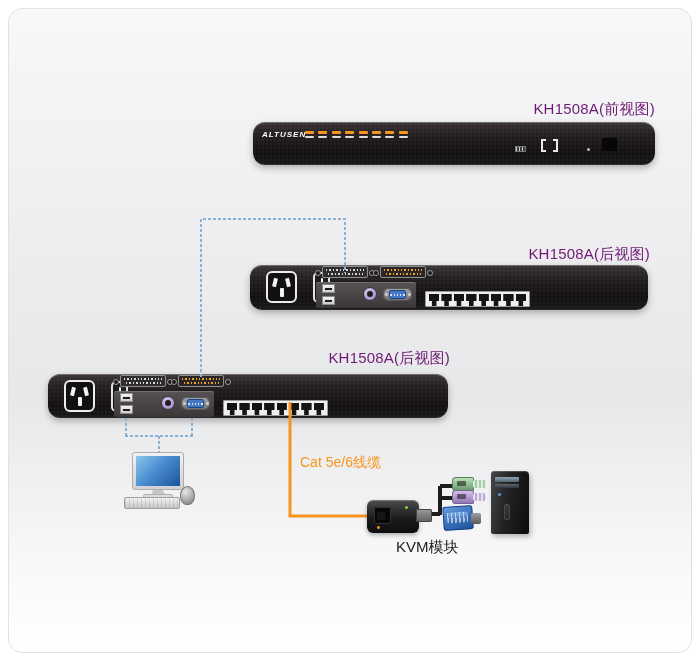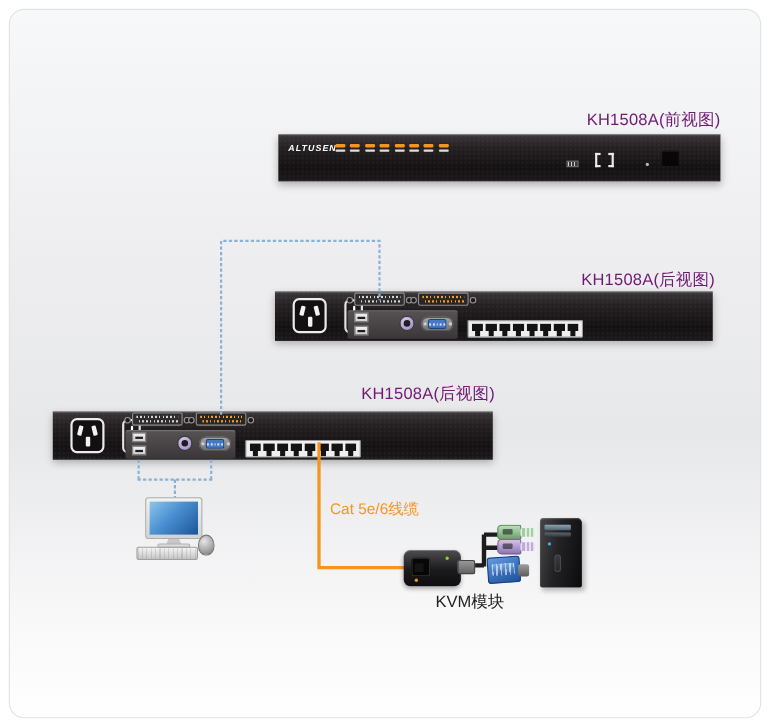--- a/index.html
+++ b/index.html
@@ -9,21 +9,21 @@
   *{margin:0;padding:0;box-sizing:border-box;}
   html,body{background:#fff;width:700px;height:661px;overflow:hidden;
     font-family:"Liberation Sans","DejaVu Sans",sans-serif;}
   .stage{position:relative;width:700px;height:661px;background:#fff;}
   .panel{position:absolute;left:8px;top:8px;width:684px;height:645px;border-radius:14px;
     border:1px solid #e1e2e4;
     background:linear-gradient(180deg,#f7f8f9 0%,#ededef 38%,#e7e8ea 60%,#f7f7f8 84%,#ffffff 100%);}
   svg.wires{position:absolute;left:0;top:0;z-index:6;pointer-events:none;}
 
   
-  .chassis{position:absolute;z-index:4;border-radius:0;
+  .chassis{position:absolute;z-index:4;border-radius:12px;
     background:
       radial-gradient(rgba(255,255,255,0.035) 1px,transparent 1.2px) 0 0/4px 4px,
       linear-gradient(180deg,#3d3739 0%,#262123 26%,#141112 72%,#1c191a 100%);
     box-shadow:inset 0 1px 0 rgba(255,255,255,.28),inset 0 -1px 0 rgba(255,255,255,.07),0 3px 7px rgba(0,0,0,.28);}
   #front-device{left:253px;top:122px;width:402px;height:43px;}
   #rear-top{left:250px;top:265px;width:398px;height:45px;}
   #rear-bottom{left:48px;top:374px;width:400px;height:44px;}
 
   .dev-label{position:absolute;z-index:7;width:210px;text-align:right;
     font-size:15px;color:#701a75;letter-spacing:.2px;}

